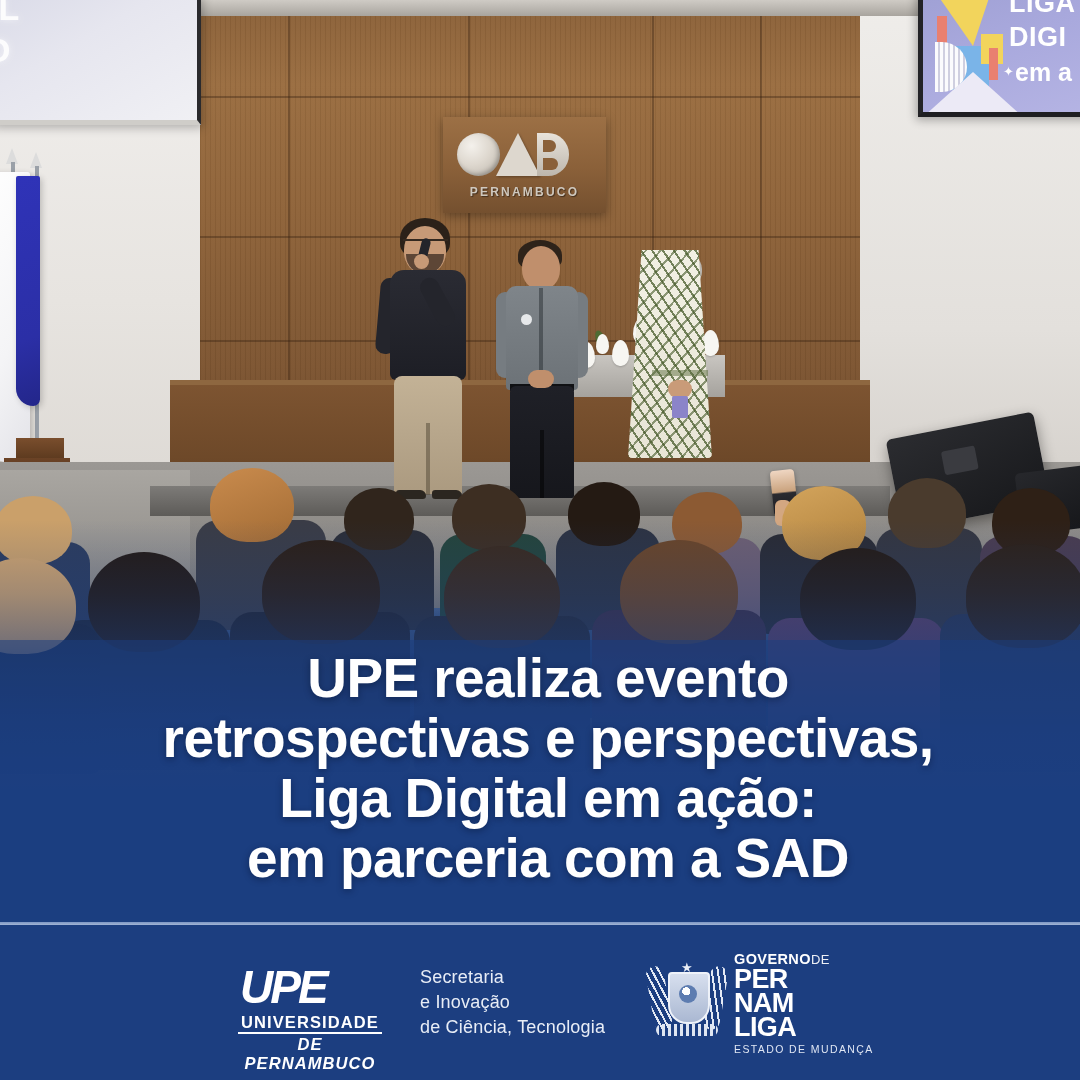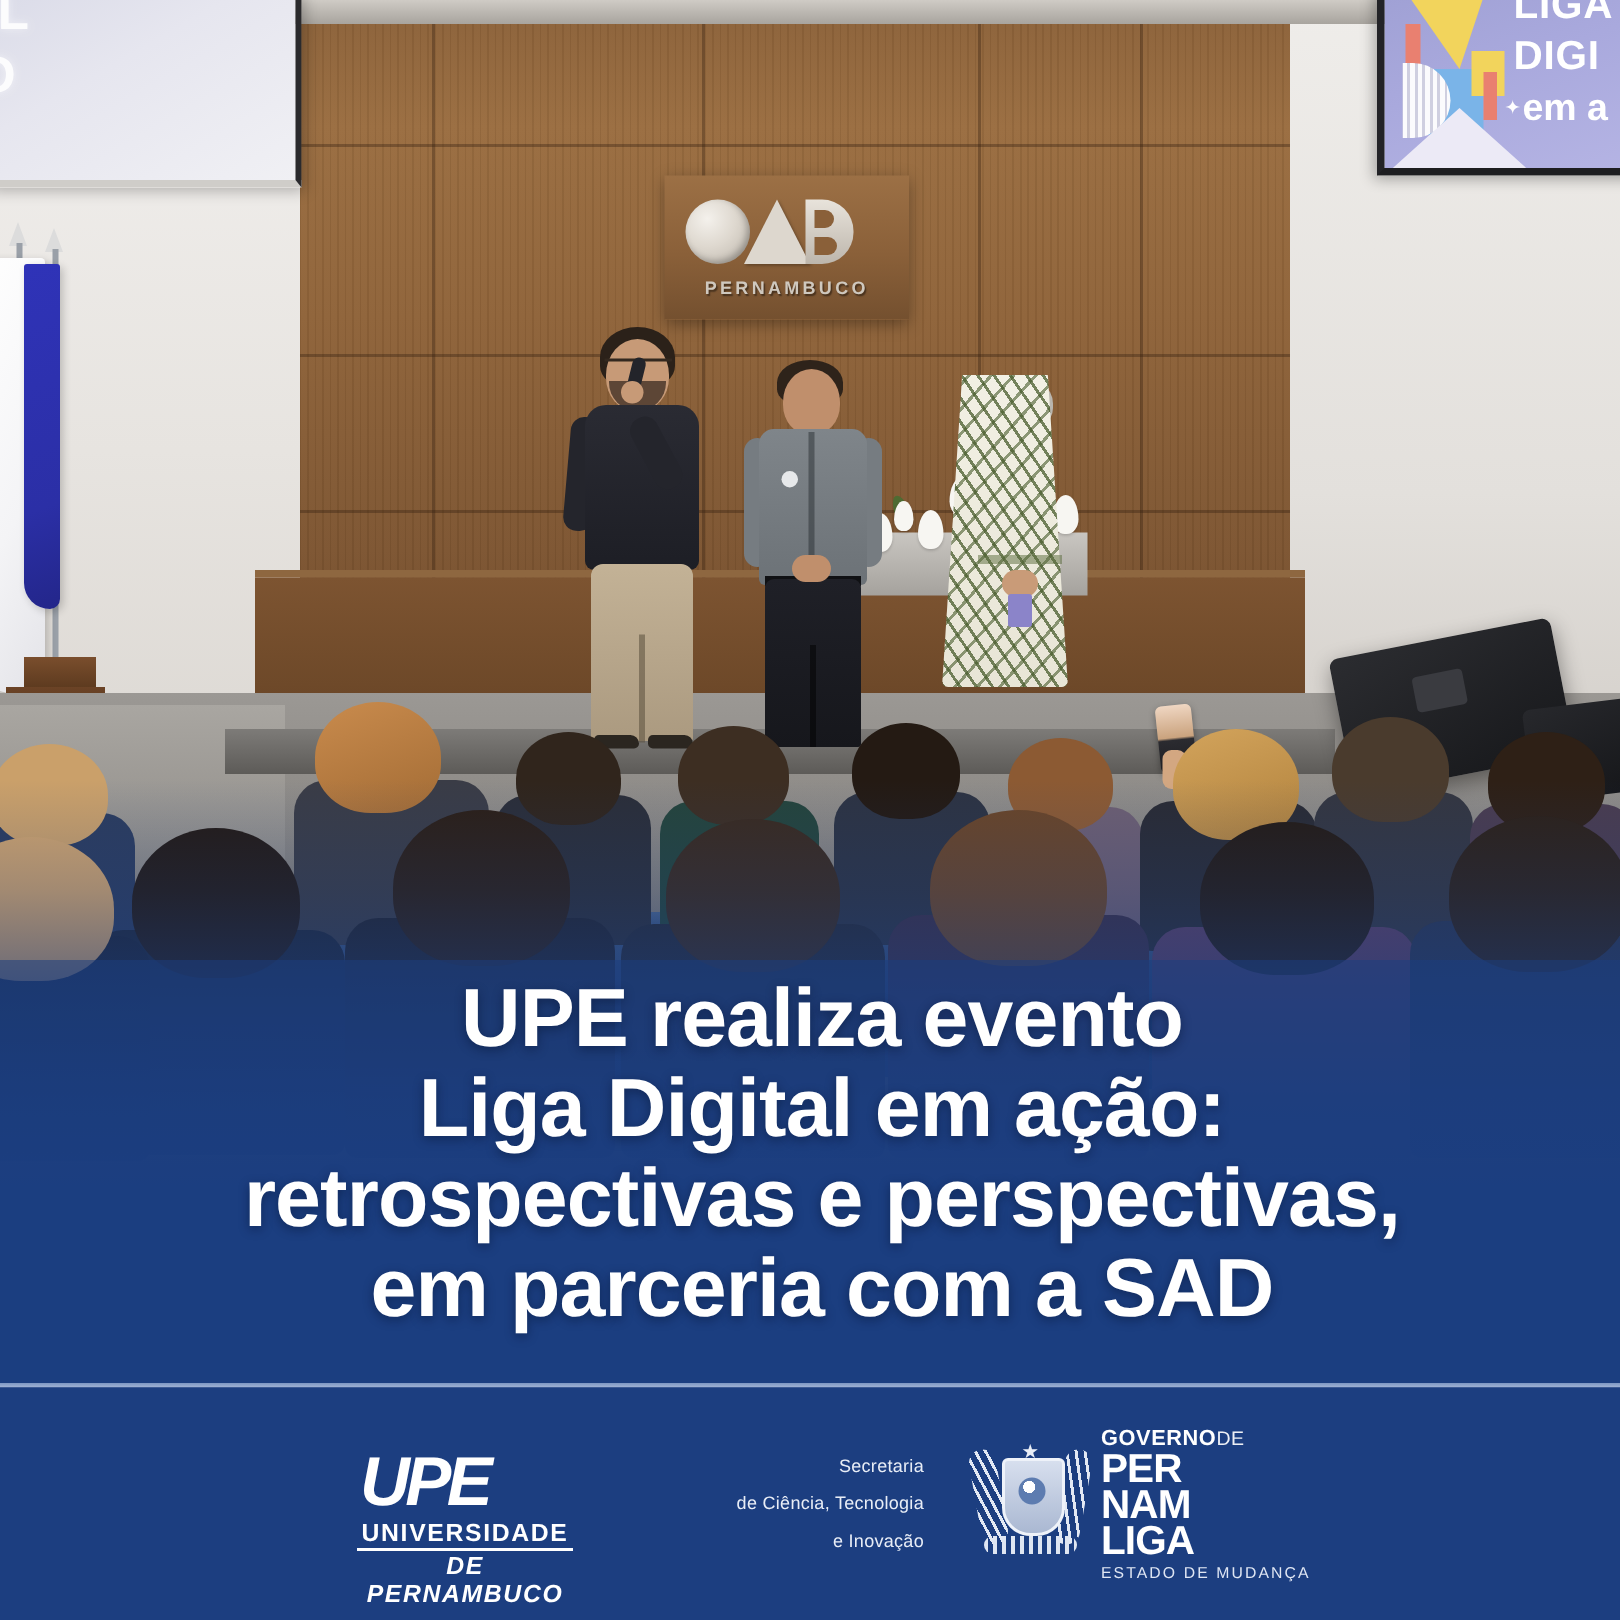--- a/index.html
+++ b/index.html
@@ -334,21 +334,21 @@
   .upe-line1, .upe-line2 {
     position: absolute; left: 0; width: 152px; text-align: center;
     color: #ffffff; font-weight: 700; font-size: 16.5px; letter-spacing: 1.1px;
   }
   .upe-line1 { top: 56px; }
   .upe-rule  { position: absolute; left: 4px; top: 75px; width: 144px; height: 2px; background:#fff; }
   .upe-line2 { top: 78px; font-style: italic; }
 
   
   .secretaria {
-    color: #e8edf6; font-size: 12px; line-height: 25px; text-align: right;
+    color: #e8edf6; font-size: 18px; line-height: 25px; 
     letter-spacing: .2px; width: 196px;
   }
 
   
   .gov-logo { position: relative; display: flex; align-items: center; gap: 10px; }
   .brasao {
     position: relative; width: 74px; height: 86px;
   }
   .brasao .shield {
     position: absolute; left: 18px; top: 12px; width: 38px; height: 48px;
@@ -566,40 +566,40 @@
 
     <div class="aud-body" style="left:-60px; top:624px; width:160px; height:150px; background:#1d2435;"></div>
     <div class="aud-head" style="left:-34px; top:558px; width:110px; height:96px; background:#cfa36d;"></div>
 
     <div class="blue-fade"></div>
     <div class="blue-band"></div>
   </div>
 
   <div class="headline">
     <span class="ln">UPE realiza evento</span>
+    <span class="ln">retrospectivas e perspectivas,</span>
     <span class="ln">Liga Digital em ação:</span>
-    <span class="ln">retrospectivas e perspectivas,</span>
     <span class="ln">em parceria com a SAD</span>
   </div>
 
   <div class="divider"></div>
 
   <div class="footer">
 
     <div class="upe-logo">
       <div class="upe-word">UPE</div>
       <div class="upe-line1">UNIVERSIDADE</div>
       <div class="upe-rule"></div>
       <div class="upe-line2">DE PERNAMBUCO</div>
     </div>
 
     <div class="secretaria">
       <div>Secretaria</div>
+      <div>e Inovação</div>
       <div>de Ciência, Tecnologia</div>
-      <div>e Inovação</div>
     </div>
 
     <div class="gov-logo">
       <div class="brasao">
         <div class="star">★</div>
         <div class="wreath-l"></div>
         <div class="wreath-r"></div>
         <div class="shield"></div>
         <div class="ribbon"></div>
       </div>

